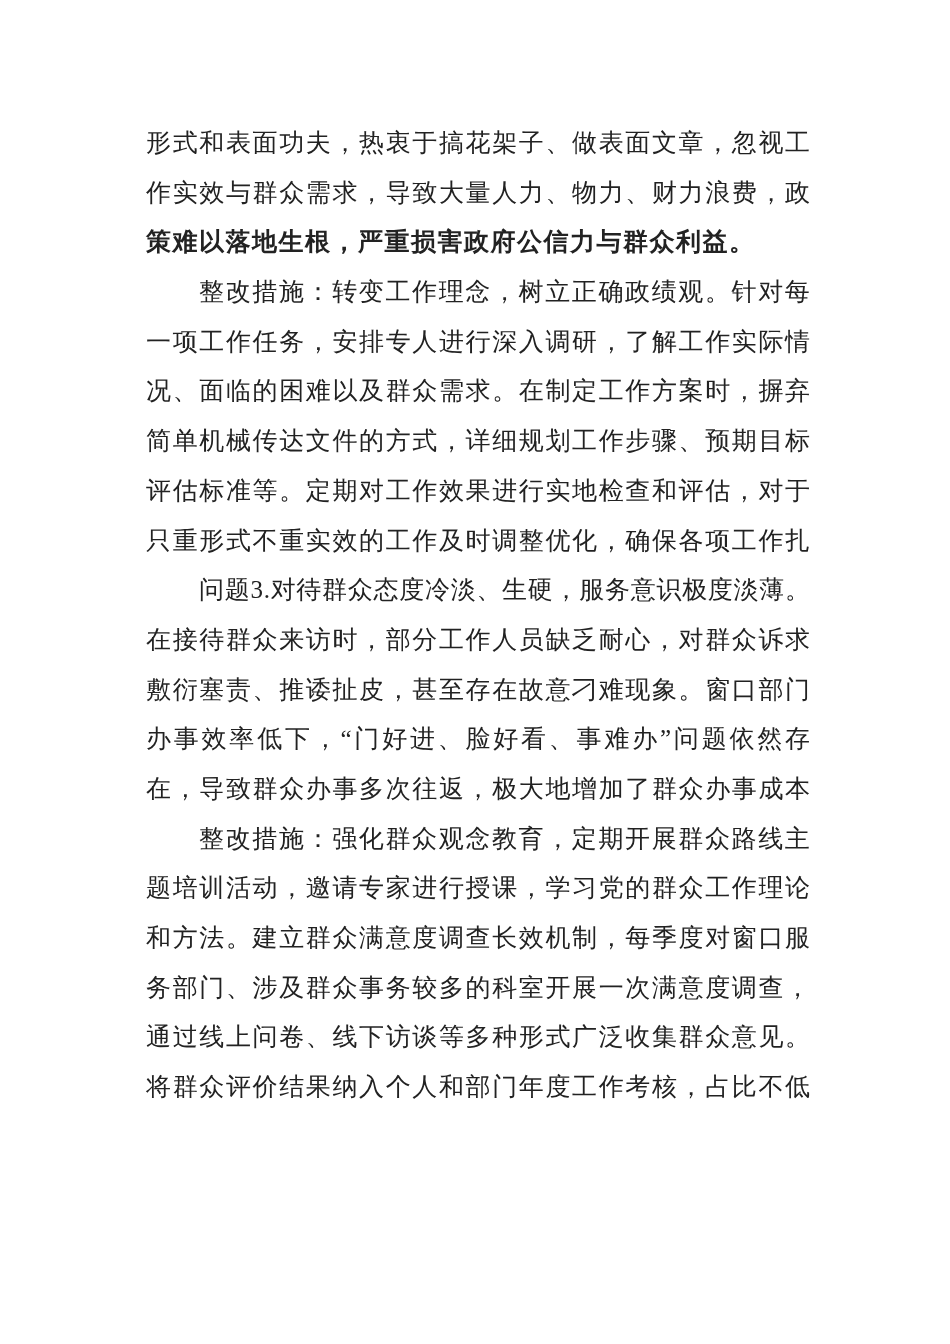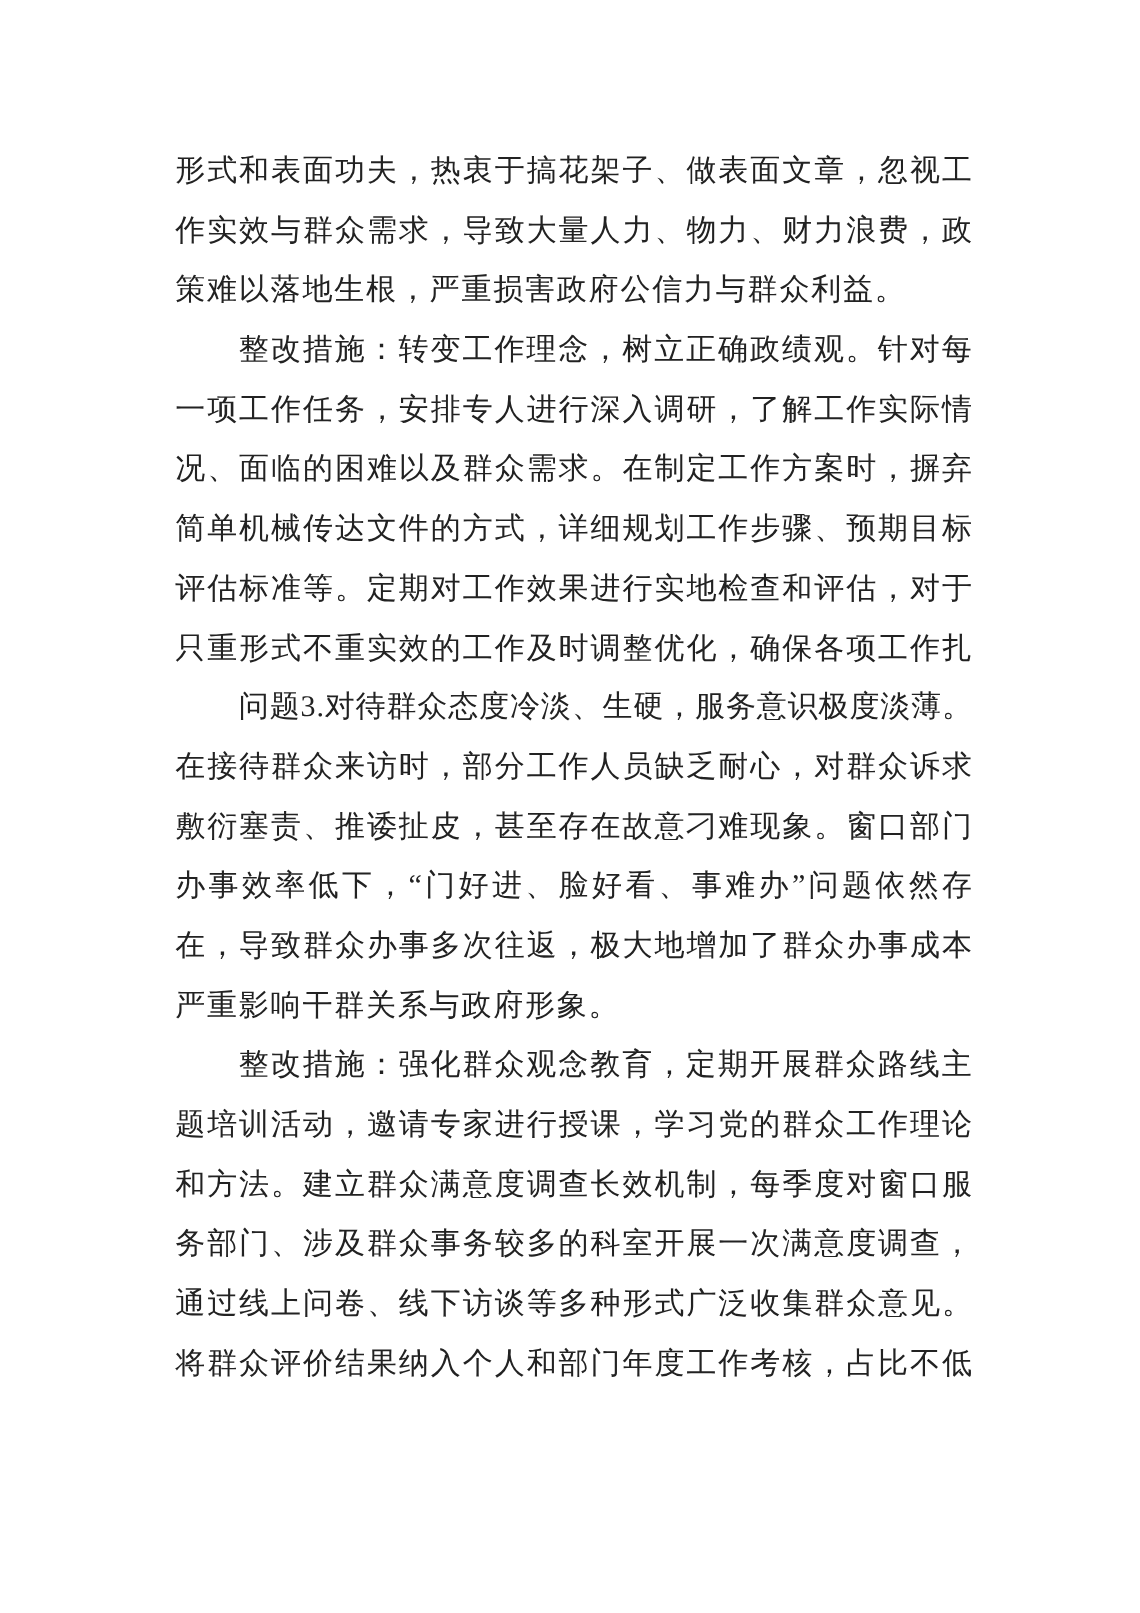--- a/index.html
+++ b/index.html
@@ -33,20 +33,21 @@
   .line.fill {
     display: flex;
     justify-content: space-between;
     align-items: baseline;
   }
   .line.indent {
     padding-left: 53px;
   }
   .line.plain {
     letter-spacing: 1.5px;
+    font-weight: bold;
   }
 </style>
 </head>
 <body>
 
 <div class="page" style="background: rgb(255, 255, 255); color: rgb(34, 34, 34);">
   <div class="text-block">
       <div class="line fill">
         <span>形</span>
         <span>式</span>
@@ -390,21 +391,20 @@
         <span>增</span>
         <span>加</span>
         <span>了</span>
         <span>群</span>
         <span>众</span>
         <span>办</span>
         <span>事</span>
         <span>成</span>
         <span>本</span>
       </div>
-      <div class="line plain">严重影响干群关系与政府形象。</div>
       <div class="line fill indent">
         <span>整</span>
         <span>改</span>
         <span>措</span>
         <span>施</span>
         <span>：</span>
         <span>强</span>
         <span>化</span>
         <span>群</span>
         <span>众</span>

